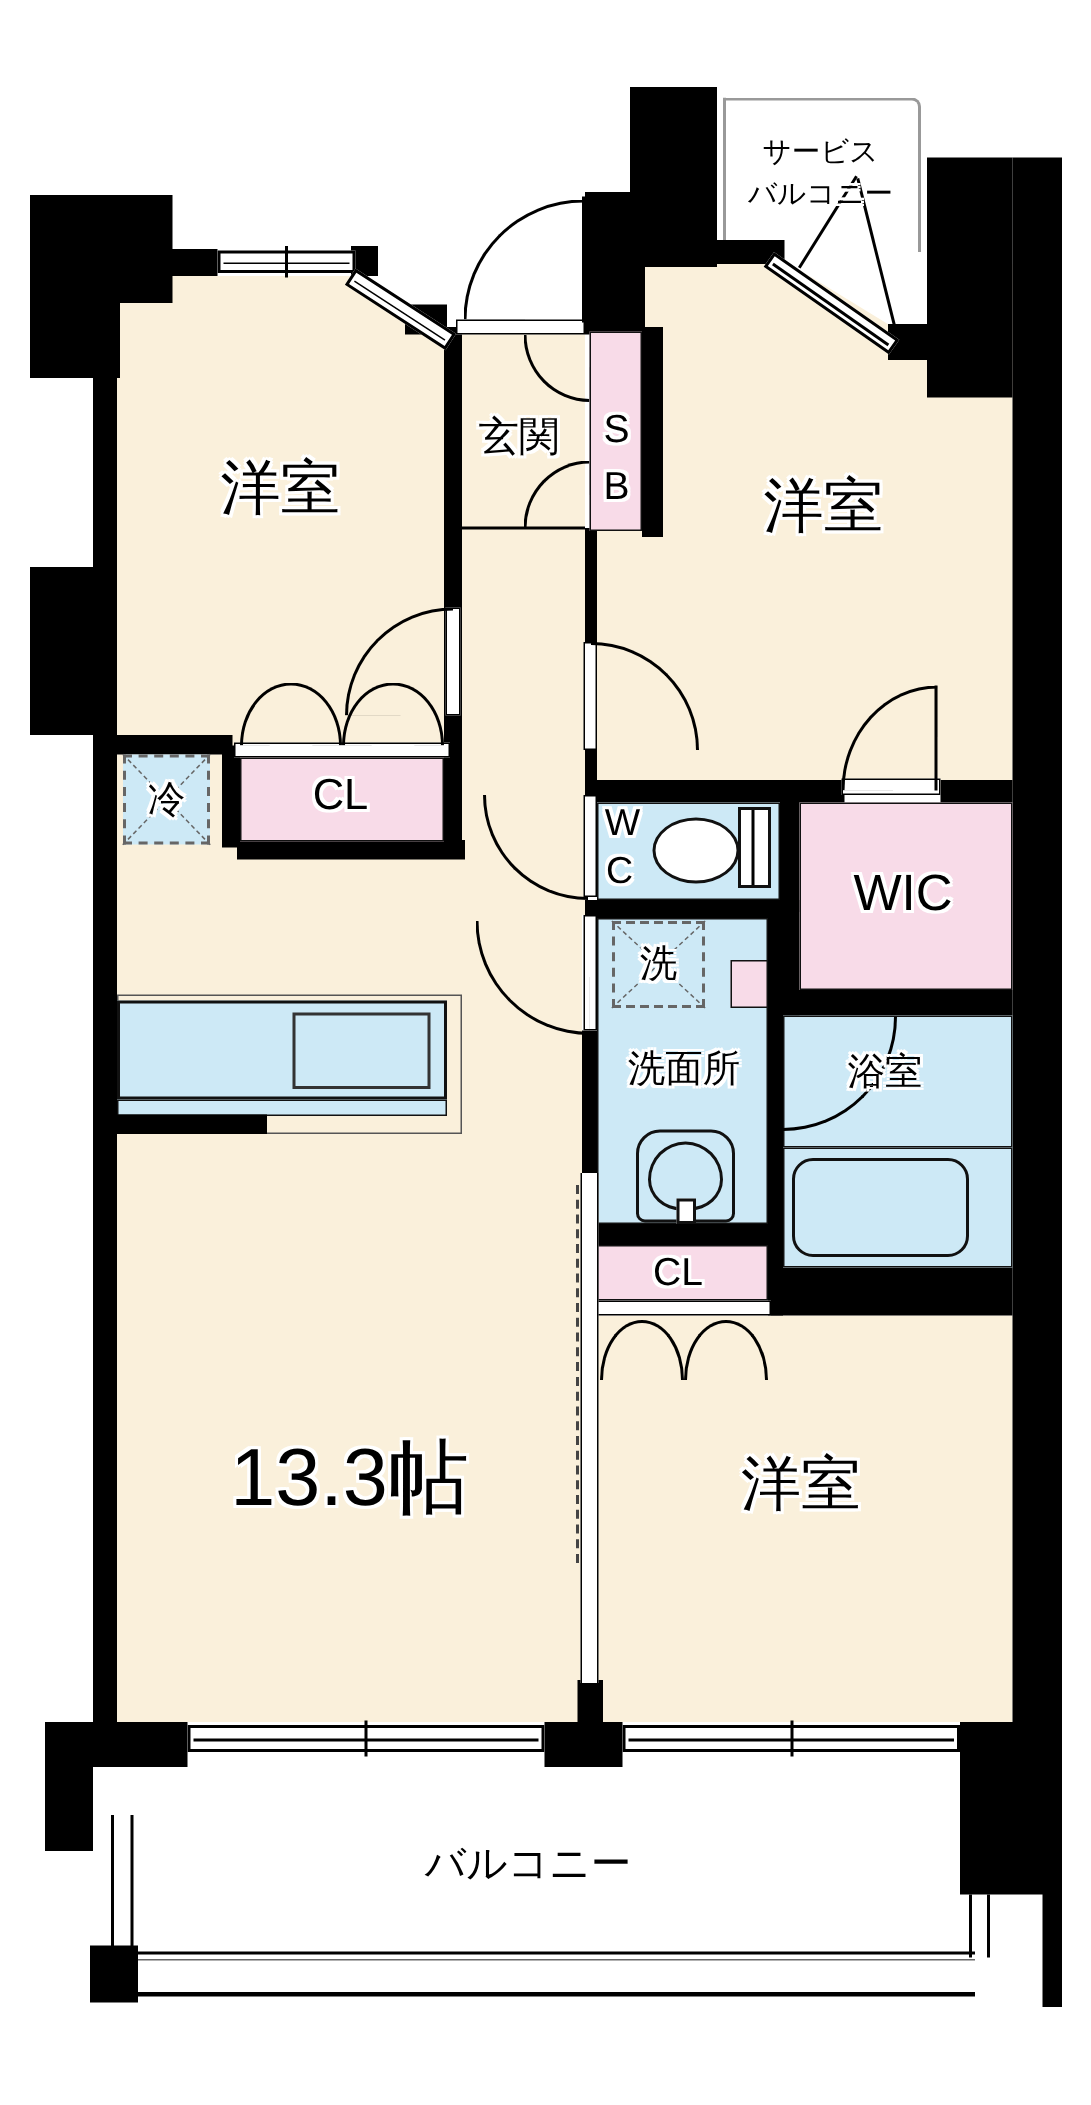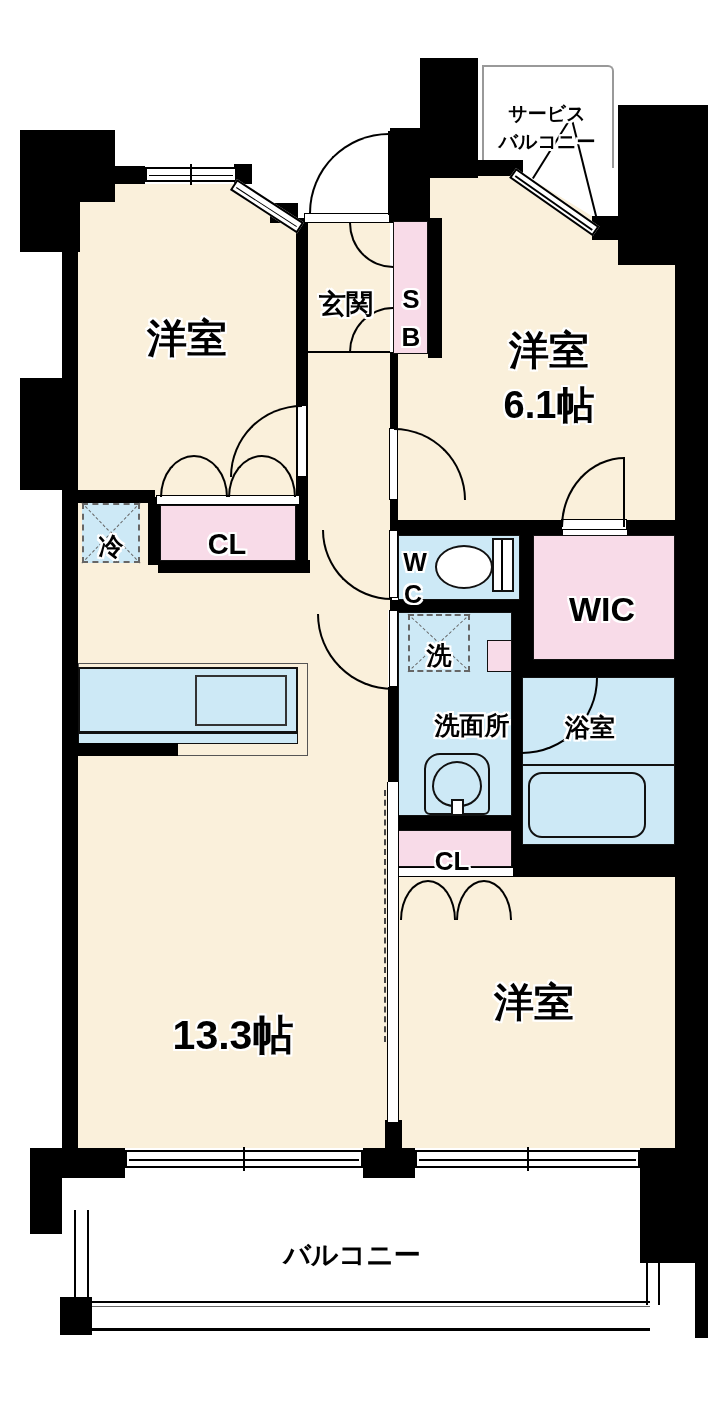--- a/index.html
+++ b/index.html
@@ -16,23 +16,23 @@
   .leaf{background:#fff;border:1.5px solid #000;}
   .window{background:#fff;border:2px solid #000;}
   .window .wl{background:#000;height:1.5px;left:2px;right:2px;top:50%;}
   .tick{background:#000;}
   .line{background:#000;}
   .arc{background:transparent;border:0 solid #000;}
   .arc.tl{border-top-width:2px;border-left-width:2px;border-top-left-radius:100% 100%;}
   .arc.tr{border-top-width:2px;border-right-width:2px;border-top-right-radius:100% 100%;}
   .arc.bl{border-bottom-width:2px;border-left-width:2px;border-bottom-left-radius:100% 100%;}
   .arc.br{border-bottom-width:2px;border-right-width:2px;border-bottom-right-radius:100% 100%;}
-  .lbl{color:#000;font-weight:700;white-space:nowrap;transform:translate(-50%,-50%);
+  .lbl{color:#000;font-weight:400;white-space:nowrap;transform:translate(-50%,-50%);
        text-shadow:-2px -2px 0 #fff,2px -2px 0 #fff,-2px 2px 0 #fff,2px 2px 0 #fff,
-                   0 -2px 0 #fff,0 2px 0 #fff,-2px 0 0 #fff,2px 0 0 #fff;margin-top:13px;}
+                   0 -2px 0 #fff,0 2px 0 #fff,-2px 0 0 #fff,2px 0 0 #fff;}
   .tub{background:var(--wet-blue,#CDE9F6);border:2px solid #111;border-radius:14px;}
   .rail{background:transparent;border:2px solid var(--rail-gray,#999);border-bottom:none;border-top-right-radius:6px;}
   .tri{clip-path:polygon(0 0,100% 0,100% 100%);}
   .grayline{background:#666;}
 </style>
 </head>
 <body>
 
 <div class="plan">
 
@@ -184,27 +184,26 @@
   <div class="line" style="left:646px;top:1263px;width:2px;height:42px"></div>
   <div class="line" style="left:658px;top:1263px;width:2px;height:42px"></div>
 
   <div class="lbl" style="left:187px;top:325px;font-size:40px">洋室</div>
   <div class="lbl" style="left:346px;top:291px;font-size:27px">玄関</div>
   <div class="lbl" style="left:411px;top:286px;font-size:26px">S</div>
   <div class="lbl" style="left:411px;top:324px;font-size:26px">B</div>
   <div class="lbl" style="left:547px;top:101px;font-size:19px">サービス</div>
   <div class="lbl" style="left:547px;top:129px;font-size:19px">バルコニー</div>
   <div class="lbl" style="left:549px;top:337px;font-size:40px">洋室</div>
-  <div class="lbl" style="left:549px;top:392px;font-size:38px">6.1帖</div>
   <div class="lbl" style="left:111px;top:533px;font-size:25px">冷</div>
   <div class="lbl" style="left:227px;top:531px;font-size:29px">CL</div>
   <div class="lbl" style="left:415px;top:549px;font-size:25px">W</div>
   <div class="lbl" style="left:413px;top:581px;font-size:25px">C</div>
   <div class="lbl" style="left:602px;top:596px;font-size:34px">WIC</div>
   <div class="lbl" style="left:439px;top:642px;font-size:25px">洗</div>
-  <div class="lbl" style="left:472px;top:712px;font-size:25px">洗面所</div>
+  <div class="lbl" style="left:456px;top:712px;font-size:25px">洗面所</div>
   <div class="lbl" style="left:590px;top:714px;font-size:25px">浴室</div>
   <div class="lbl" style="left:452px;top:848px;font-size:26px">CL</div>
-  <div class="lbl" style="left:233px;top:1022px;font-size:41px">13.3帖</div>
+  <div class="lbl" style="left:233px;top:986px;font-size:54px">13.3帖</div>
   <div class="lbl" style="left:534px;top:989px;font-size:40px">洋室</div>
   <div class="lbl" style="left:352px;top:1242px;font-size:27px">バルコニー</div>
 
 </div>
 
 </body></html>

